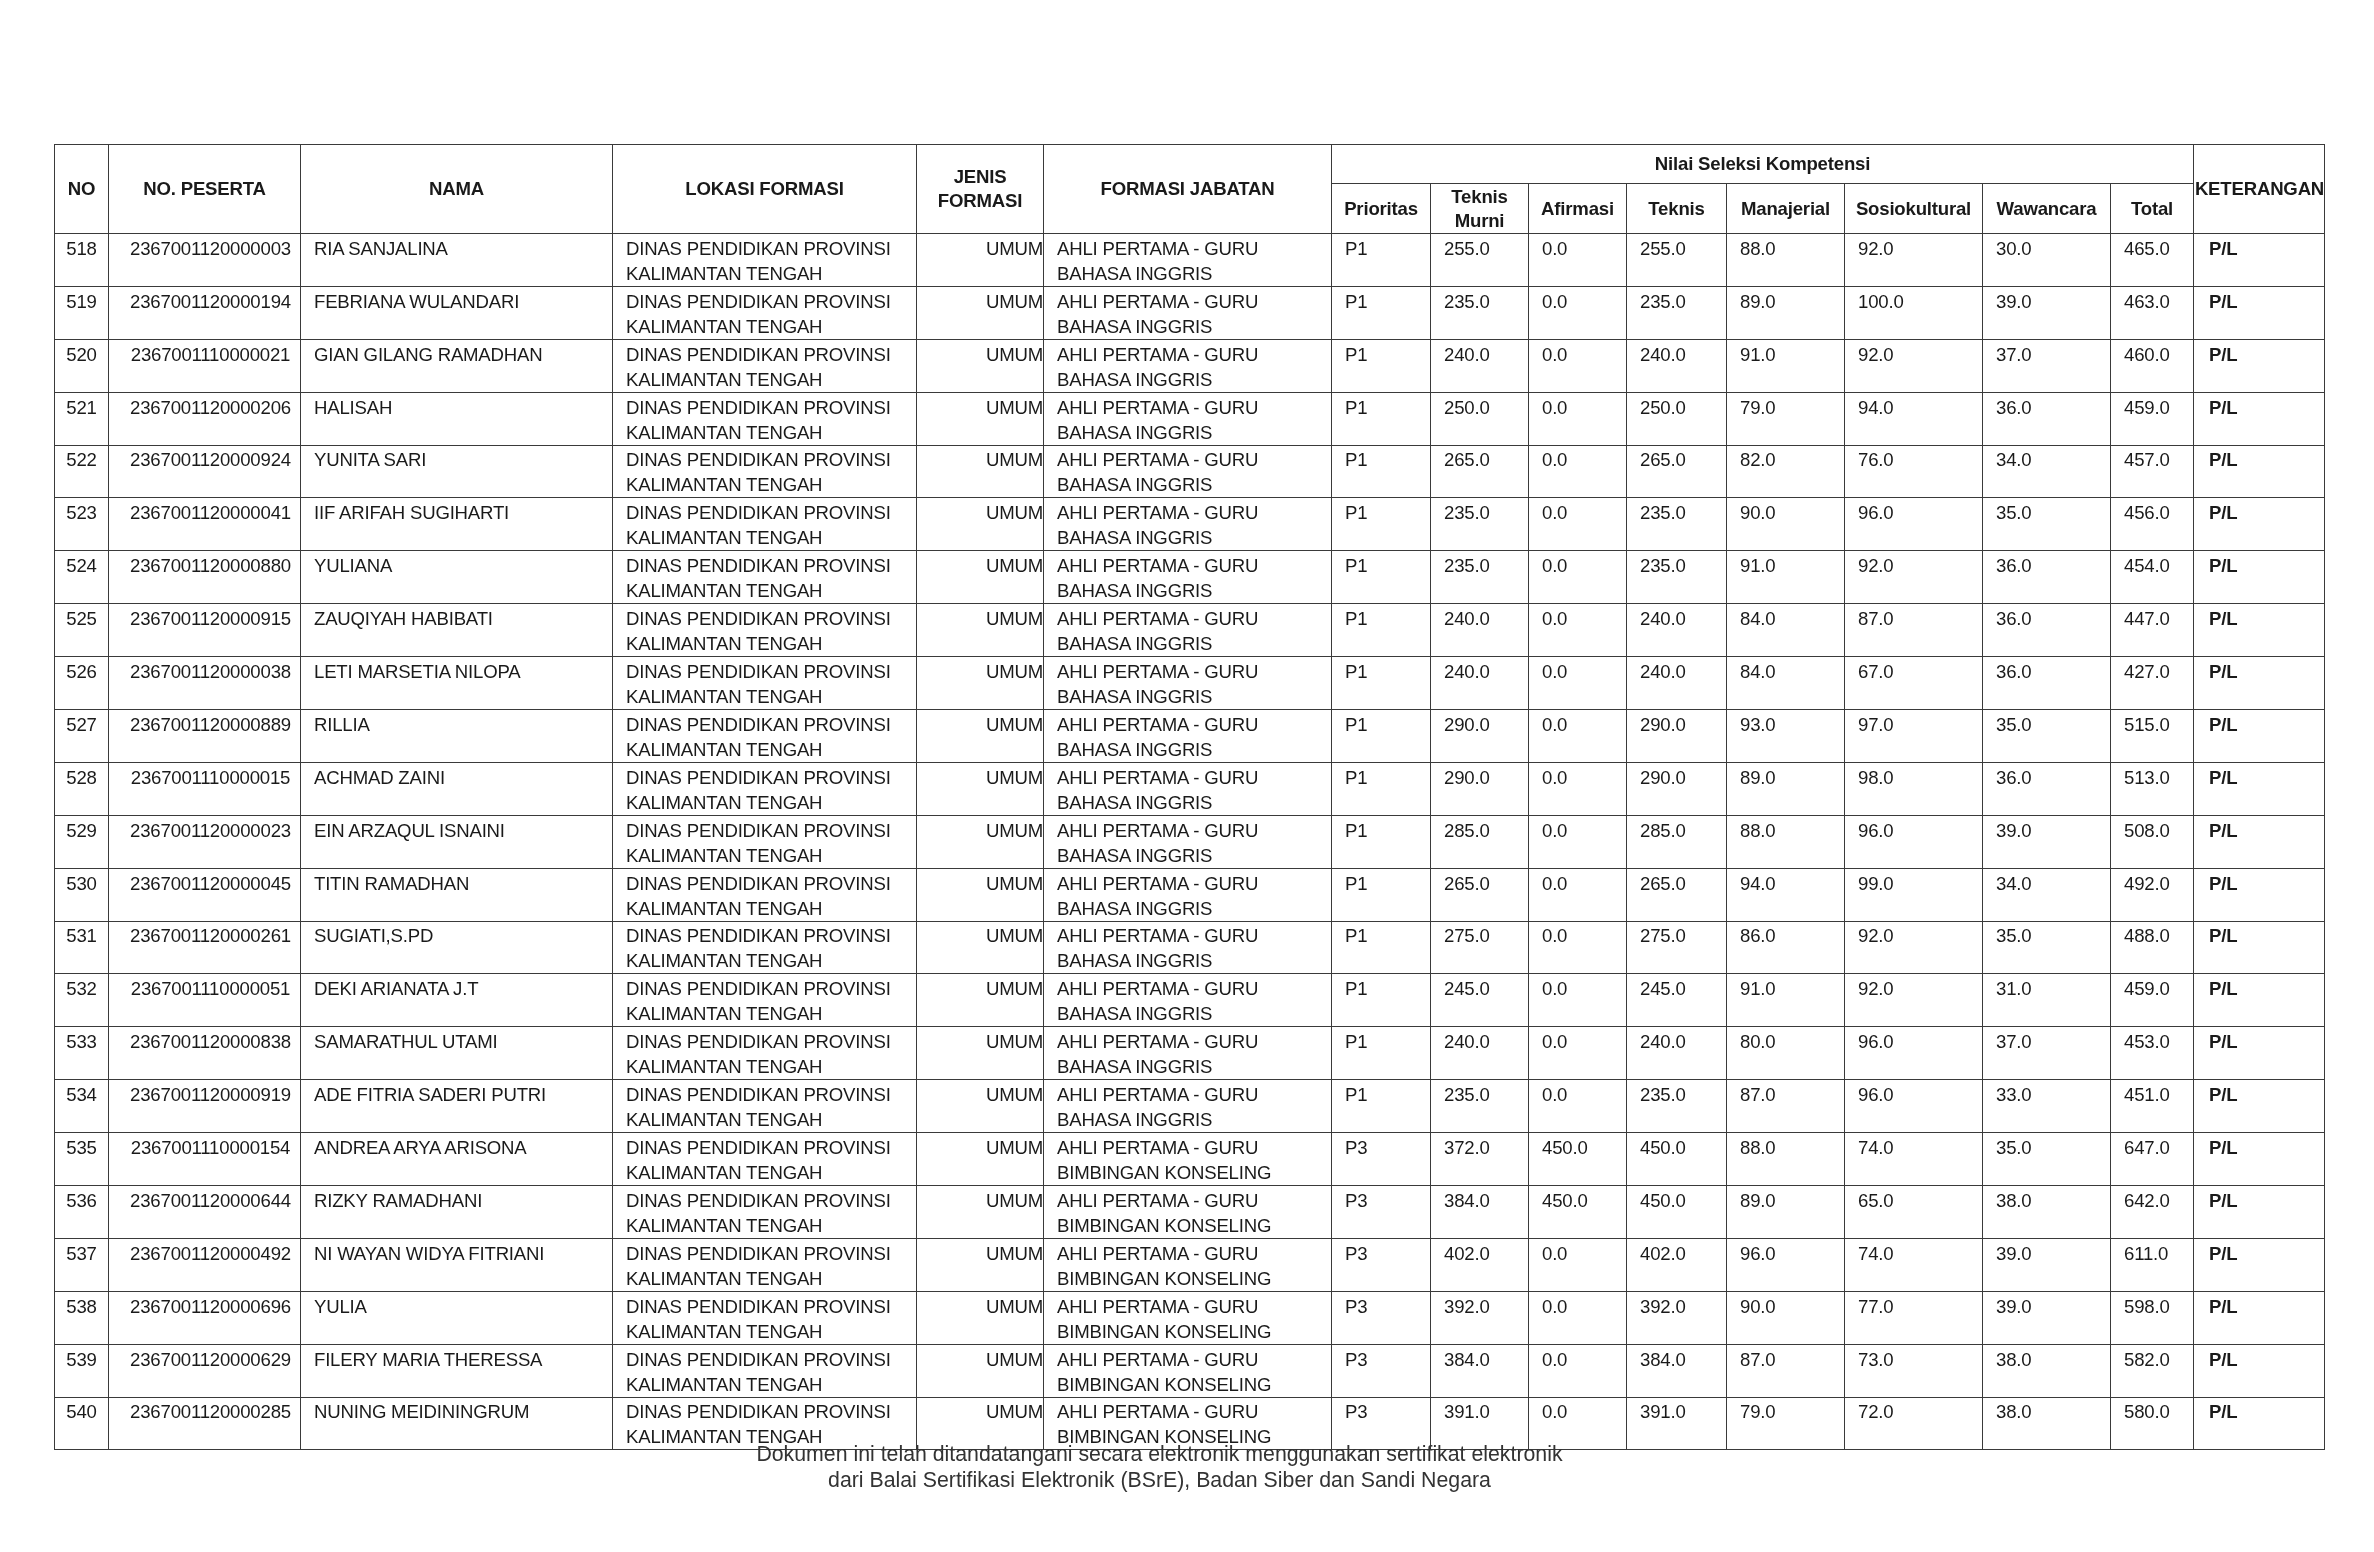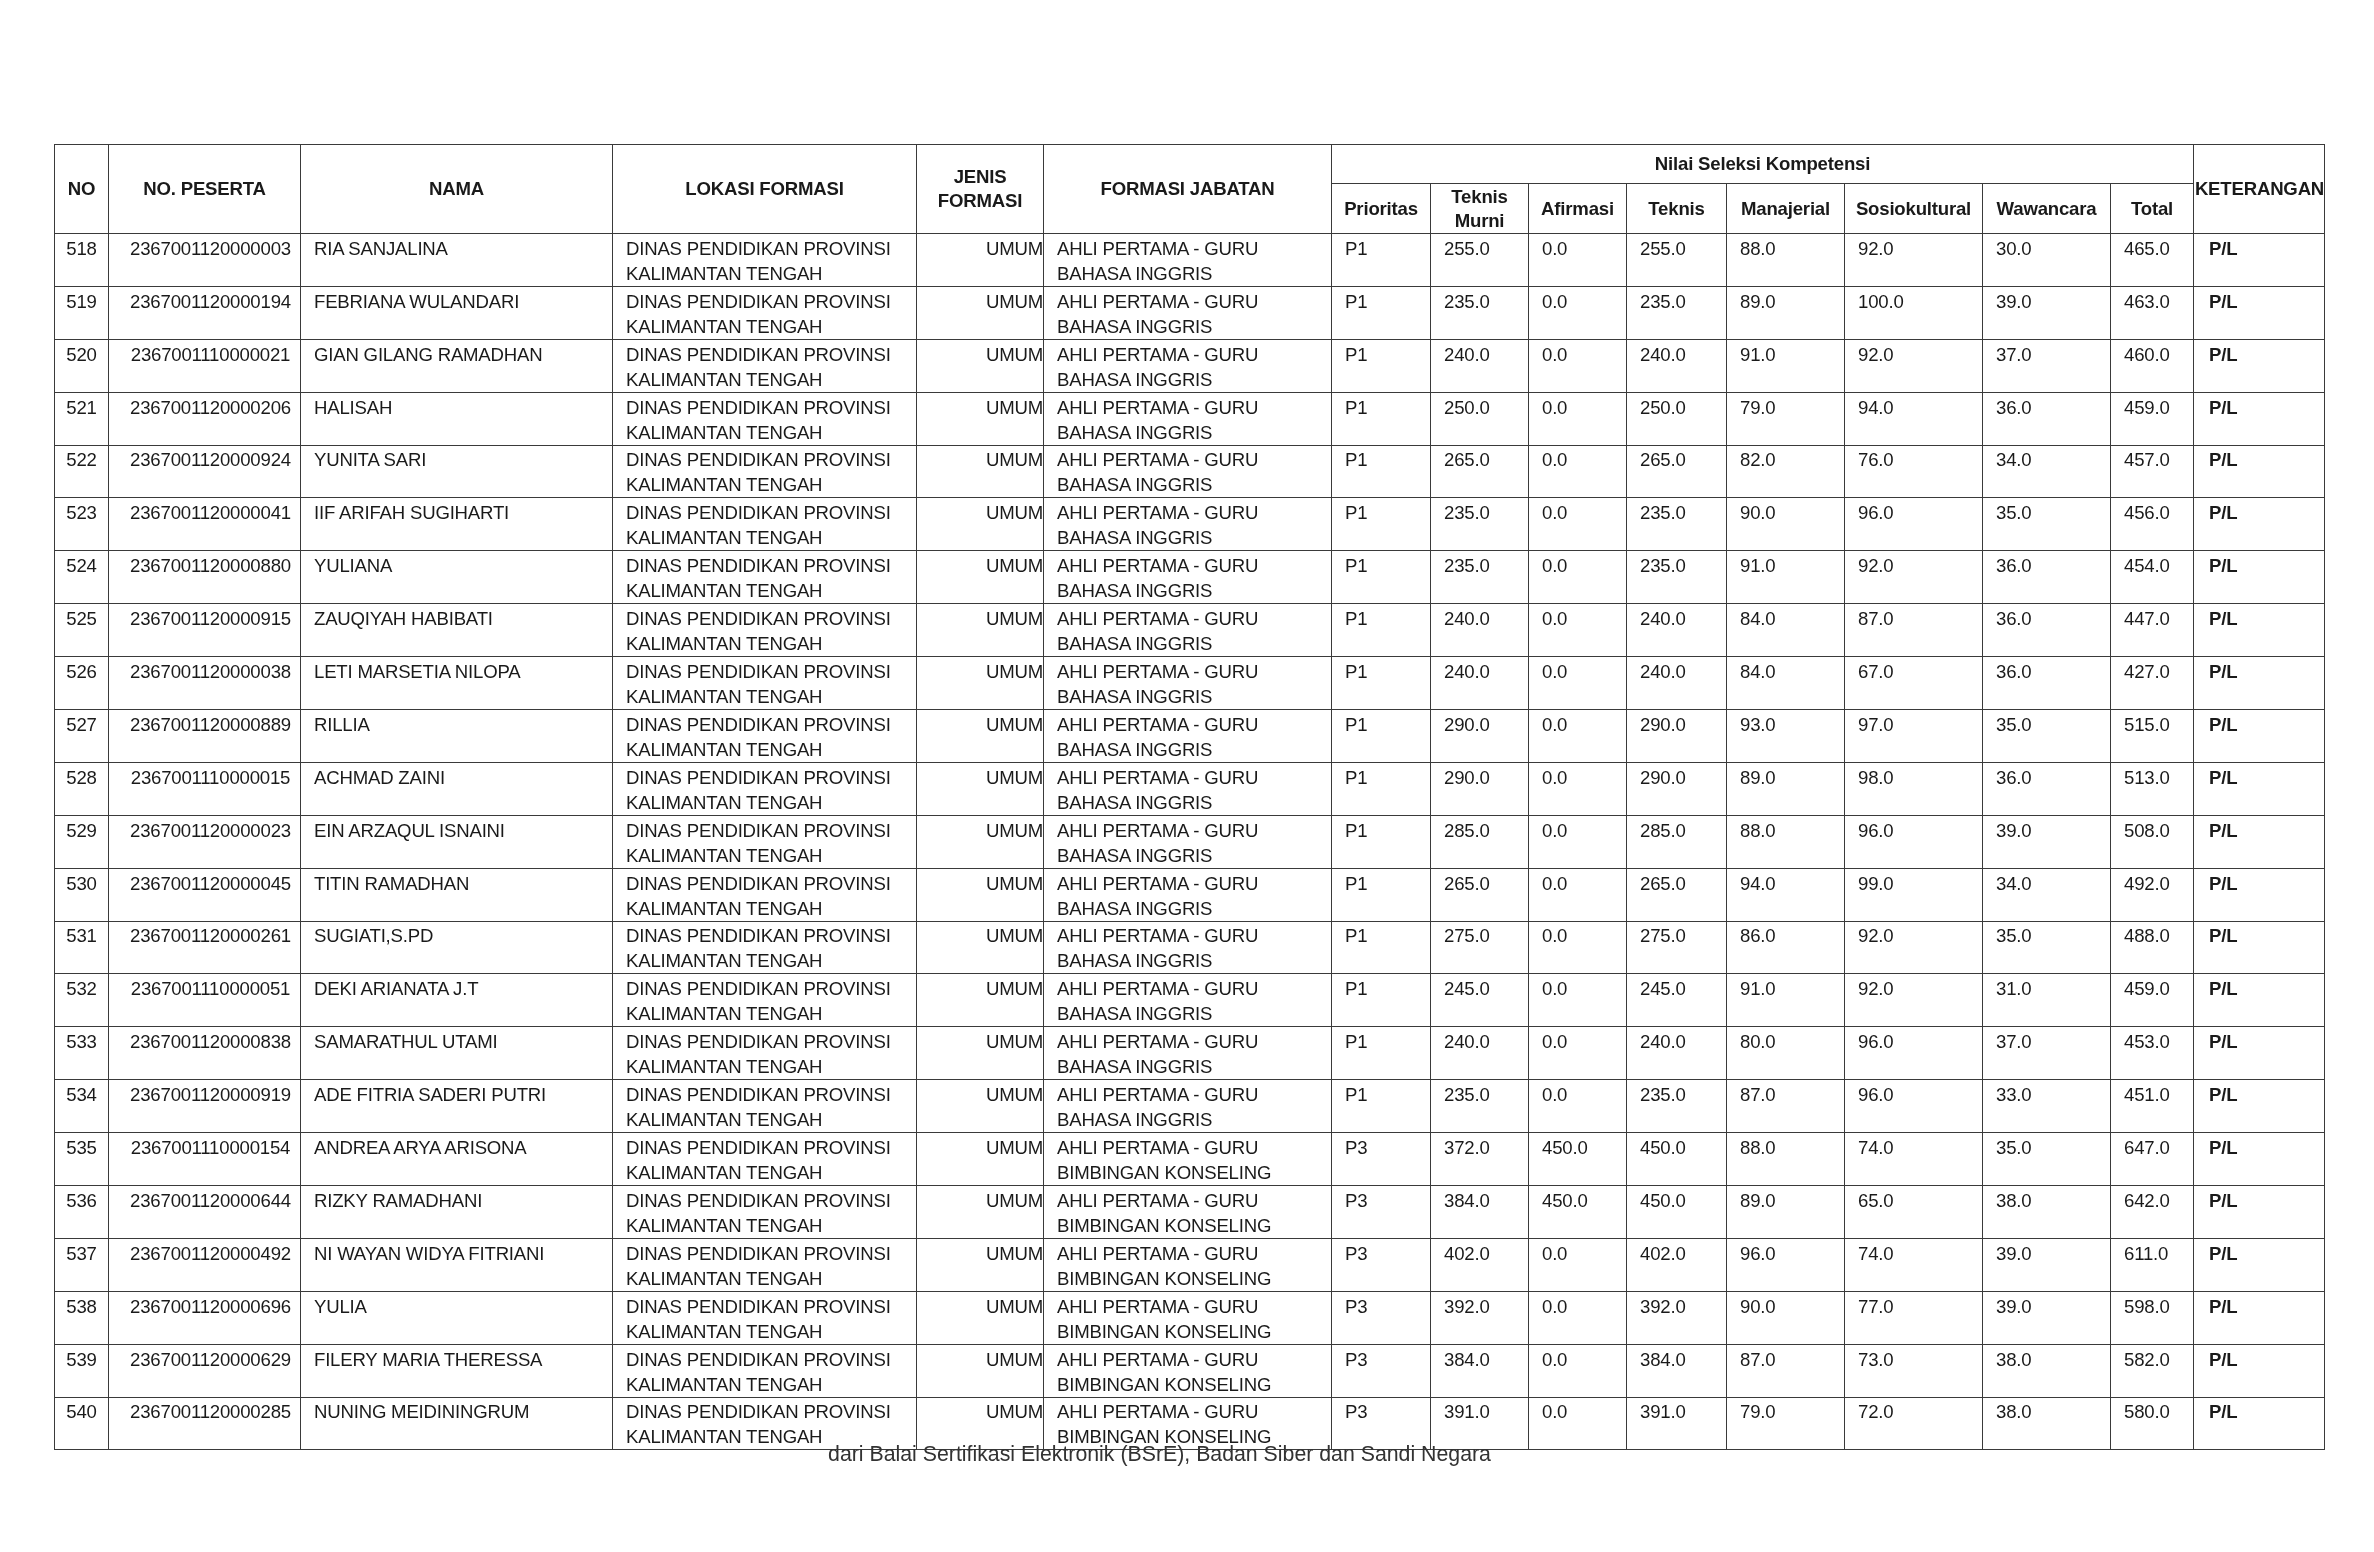--- a/index.html
+++ b/index.html
@@ -478,15 +478,16 @@
     <td>72.0</td>
     <td>38.0</td>
     <td>580.0</td>
     <td class="c-ket">P/L</td>
   </tr>
 </tbody>
   </table>
 </div>
 
 <div class="footer">
+  <div>Dokumen ini telah ditandatangani secara elektronik menggunakan sertifikat elektronik</div>
   <div>dari Balai Sertifikasi Elektronik (BSrE), Badan Siber dan Sandi Negara</div>
 </div>
 
 
 </body></html>

